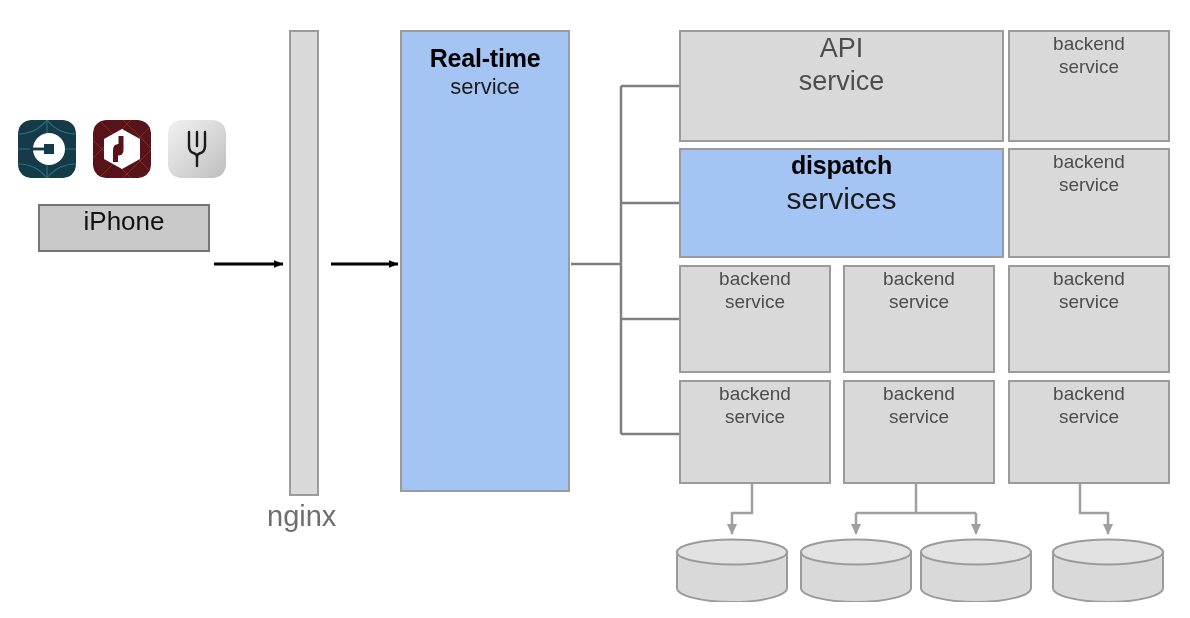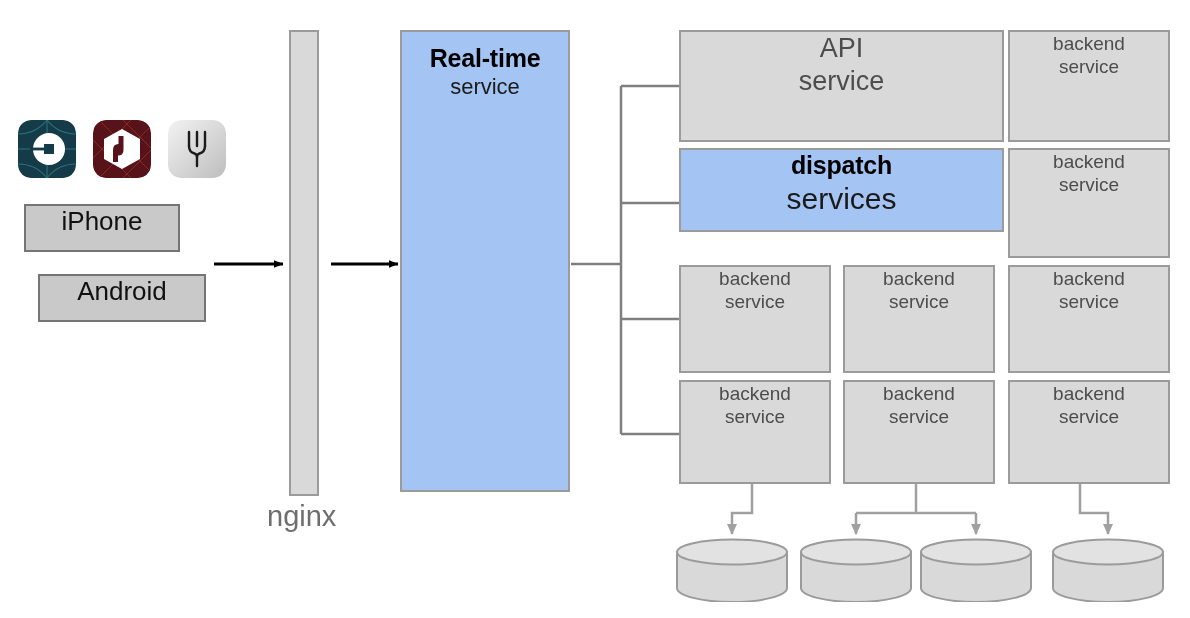--- a/index.html
+++ b/index.html
@@ -212,47 +212,44 @@
       <g fill="none" stroke="#1b1b1b" stroke-width="2.4" stroke-linecap="round" stroke-linejoin="round">
         <path d="M21 12 L21 26"></path>
         <path d="M29 12 L29 26"></path>
         <path d="M37 12 L37 26"></path>
         <path d="M21 26 Q21 32 26.5 33.5 Q29 34.2 29 37 L29 46"></path>
         <path d="M37 26 Q37 32 31.5 33.5 Q29 34.2 29 37"></path>
       </g>
     </svg>
   </div>
 
-  <div class="node device" style="left:24px; top:204px; width:156px; height:48px;">
+  <div class="node device" style="left:38px; top:204px; width:172px; height:48px;">
     <span class="ln">iPhone</span>
   </div>
 
-  <div class="node device" style="left:38px; top:274px; width:168px; height:48px;">
-    <span class="ln">Android</span>
-  </div>
 
   <div class="bar" style="position:absolute; left:289px; top:30px; width:26px; height:462px;"></div>
   <div class="bar-label" style="left:267px; top:500px;">nginx</div>
 
   <div class="node svc blue gateway" style="left:400px; top:30px; width:170px; height:462px;">
     <span class="ln strong">Real-time</span>
     <span class="ln sub">service</span>
   </div>
 
   <div class="node svc api" style="left:679px; top:30px; width:325px; height:112px;">
     <span class="ln">API</span>
     <span class="ln">service</span>
   </div>
 
   <div class="node svc" style="left:1008px; top:30px; width:162px; height:112px;">
     <span class="ln">backend</span>
     <span class="ln">service</span>
   </div>
 
-  <div class="node svc blue" style="left:679px; top:148px; width:325px; height:84px;">
+  <div class="node svc blue" style="left:679px; top:148px; width:325px; height:110px;">
     <span class="ln strong">dispatch</span>
     <span class="ln sub">services</span>
   </div>
 
   <div class="node svc" style="left:1008px; top:148px; width:162px; height:110px;">
     <span class="ln">backend</span>
     <span class="ln">service</span>
   </div>
 
   <div class="node svc" style="left:679px; top:265px; width:152px; height:108px;">

